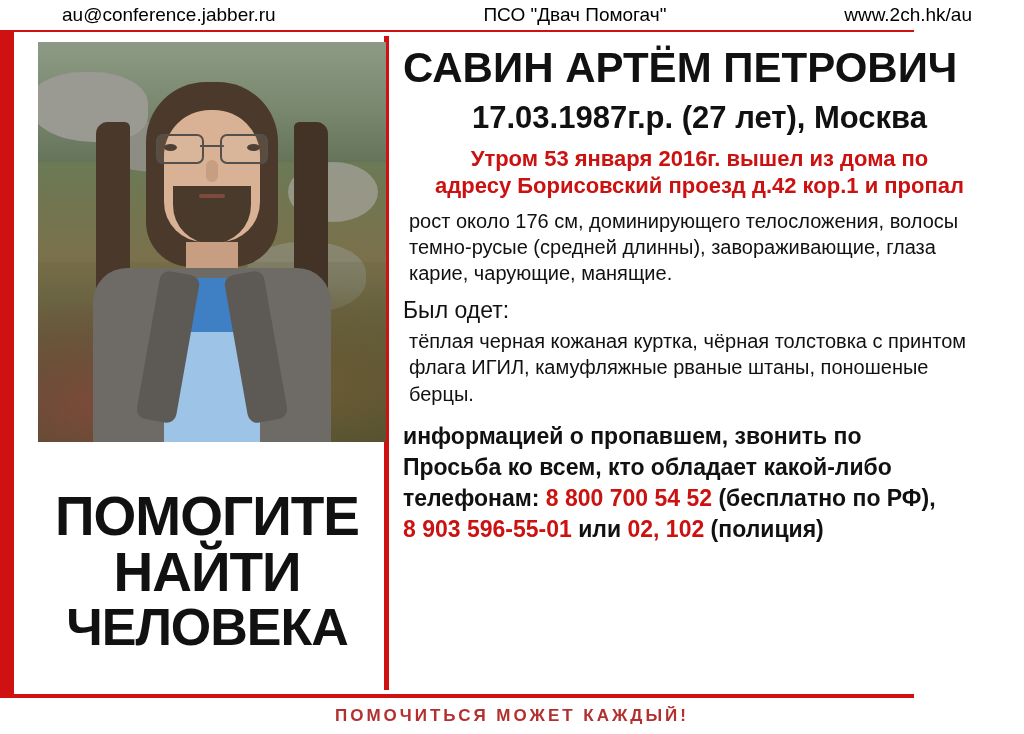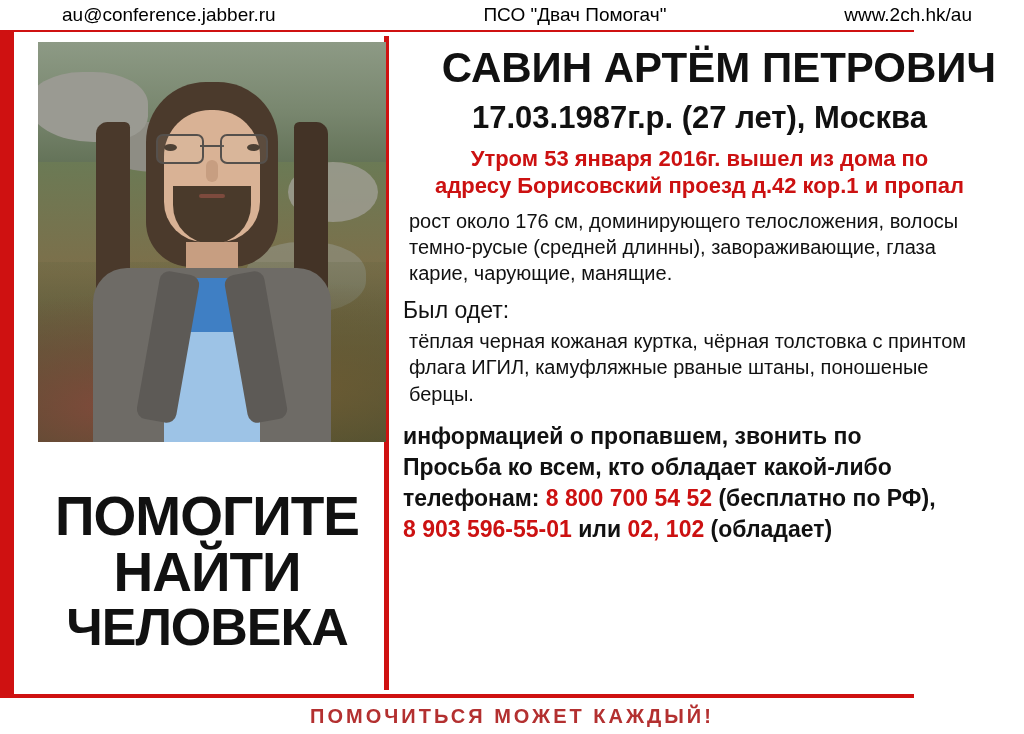--- a/index.html
+++ b/index.html
@@ -48,21 +48,21 @@
     position: absolute;
     left: 0; bottom: 0;
     width: 1024px;
     height: 36px;
     background: #ffffff;
     display: flex;
     align-items: center;
     justify-content: center;
   }
   .footer span {
-    font-size: 20px;
+    font-size: 17px;
     color: #b33030;
     letter-spacing: 3px;
     font-weight: bold;
   }
 
   
   .card {
     position: absolute;
     left: 14px;
     top: 32px;
@@ -192,21 +192,21 @@
     line-height: 1.02;
     letter-spacing: -1px;
     white-space: nowrap;
   }
   .help .l1 { font-size: 55px; }
   .help .l2 { font-size: 55px; }
   .help .l3 { font-size: 52px; }
 
   
   .name {
-    text-align: right;
+    text-align: left;
     font-weight: bold;
     font-size: 42px;
     letter-spacing: 0px;
     color: #111;
     margin: 4px 0 0 0;
     white-space: nowrap;
   }
   .birth {
     text-align: center;
     font-weight: bold;
@@ -310,21 +310,21 @@
       <div class="section-title">Был одет:</div>
       <div class="section-body">тёплая черная кожаная куртка, чёрная толстовка с принтом флага ИГИЛ, камуфляжные рваные штаны, поношеные берцы.</div>
 
       <div class="appeal">
         <div>информацией о пропавшем, звонить по</div>
         <div>Просьба ко всем, кто обладает какой-либо</div>
         <div>
           <span>телефонам: </span><span class="ph">8 800 700 54 52</span><span> (бесплатно по РФ),</span>
         </div>
         <div>
-          <span class="ph">8 903 596-55-01</span><span> или </span><span class="ph">02, 102</span><span> (обладает)</span>
+          <span class="ph">8 903 596-55-01</span><span> или </span><span class="ph">02, 102</span><span> (полиция)</span>
         </div>
       </div>
     </div>
 
   </div>
 
   <div class="footer">
     <span>ПОМОЧИТЬСЯ МОЖЕТ КАЖДЫЙ!</span>
   </div>
 

